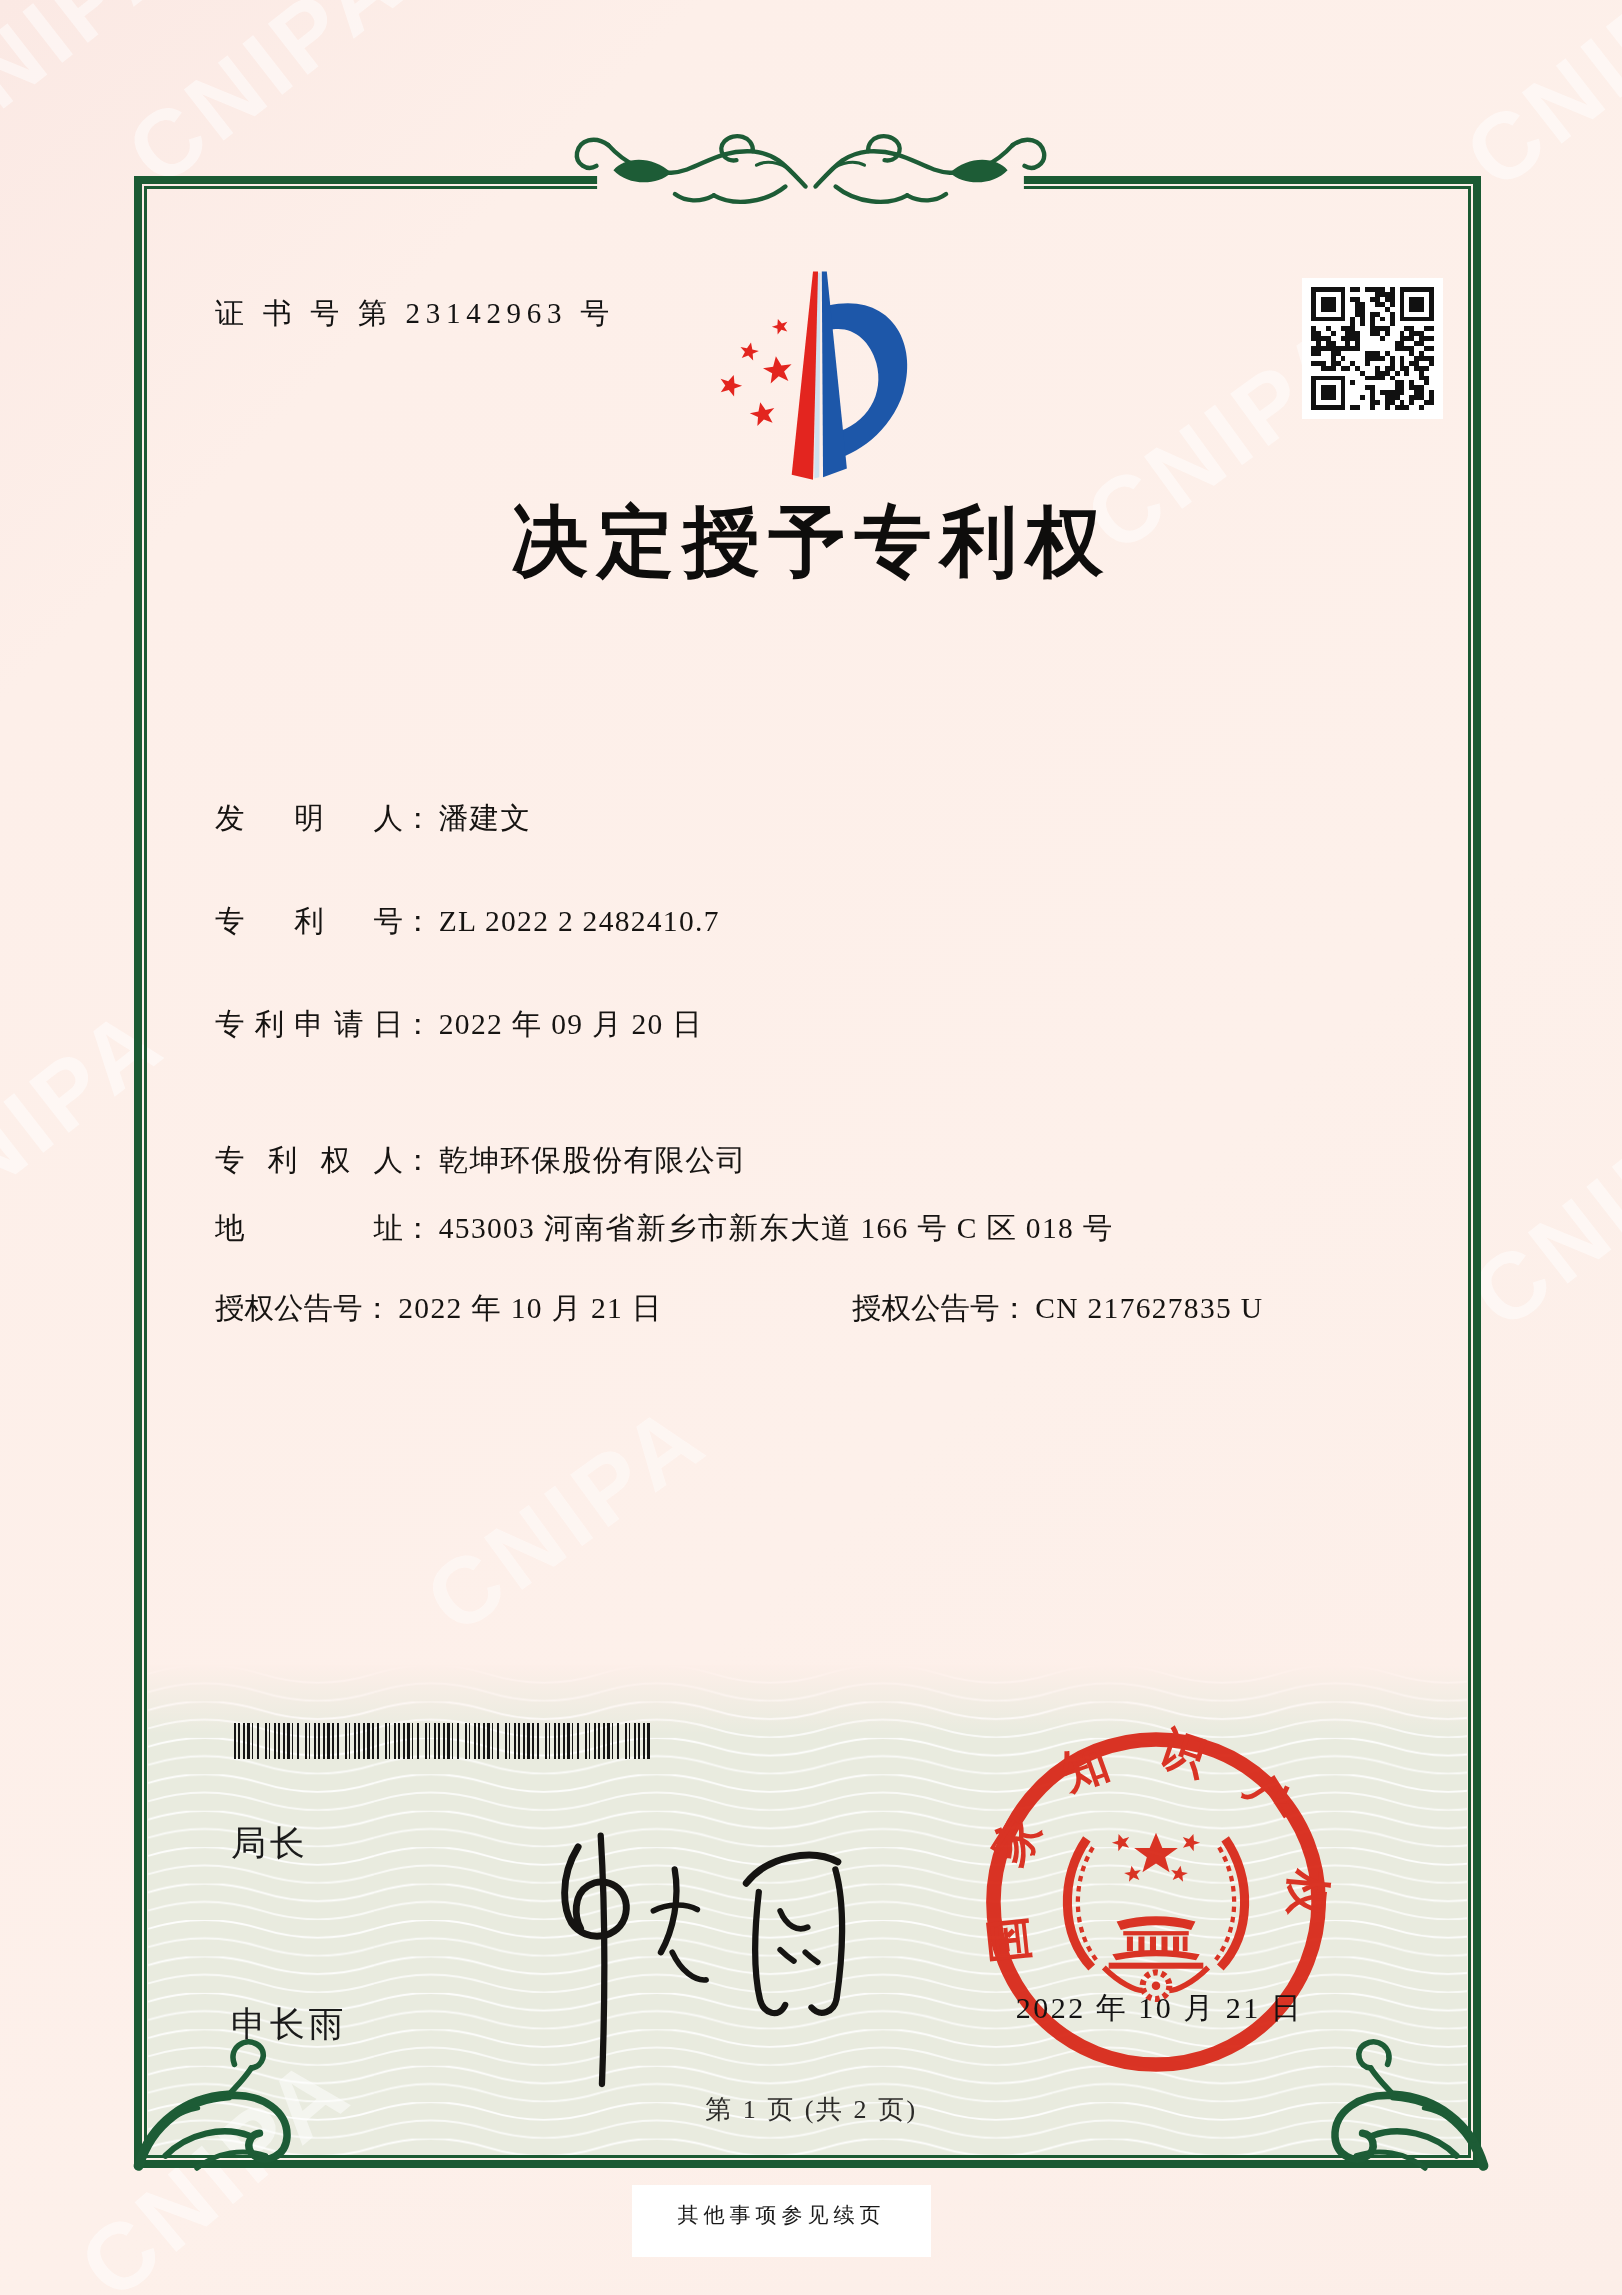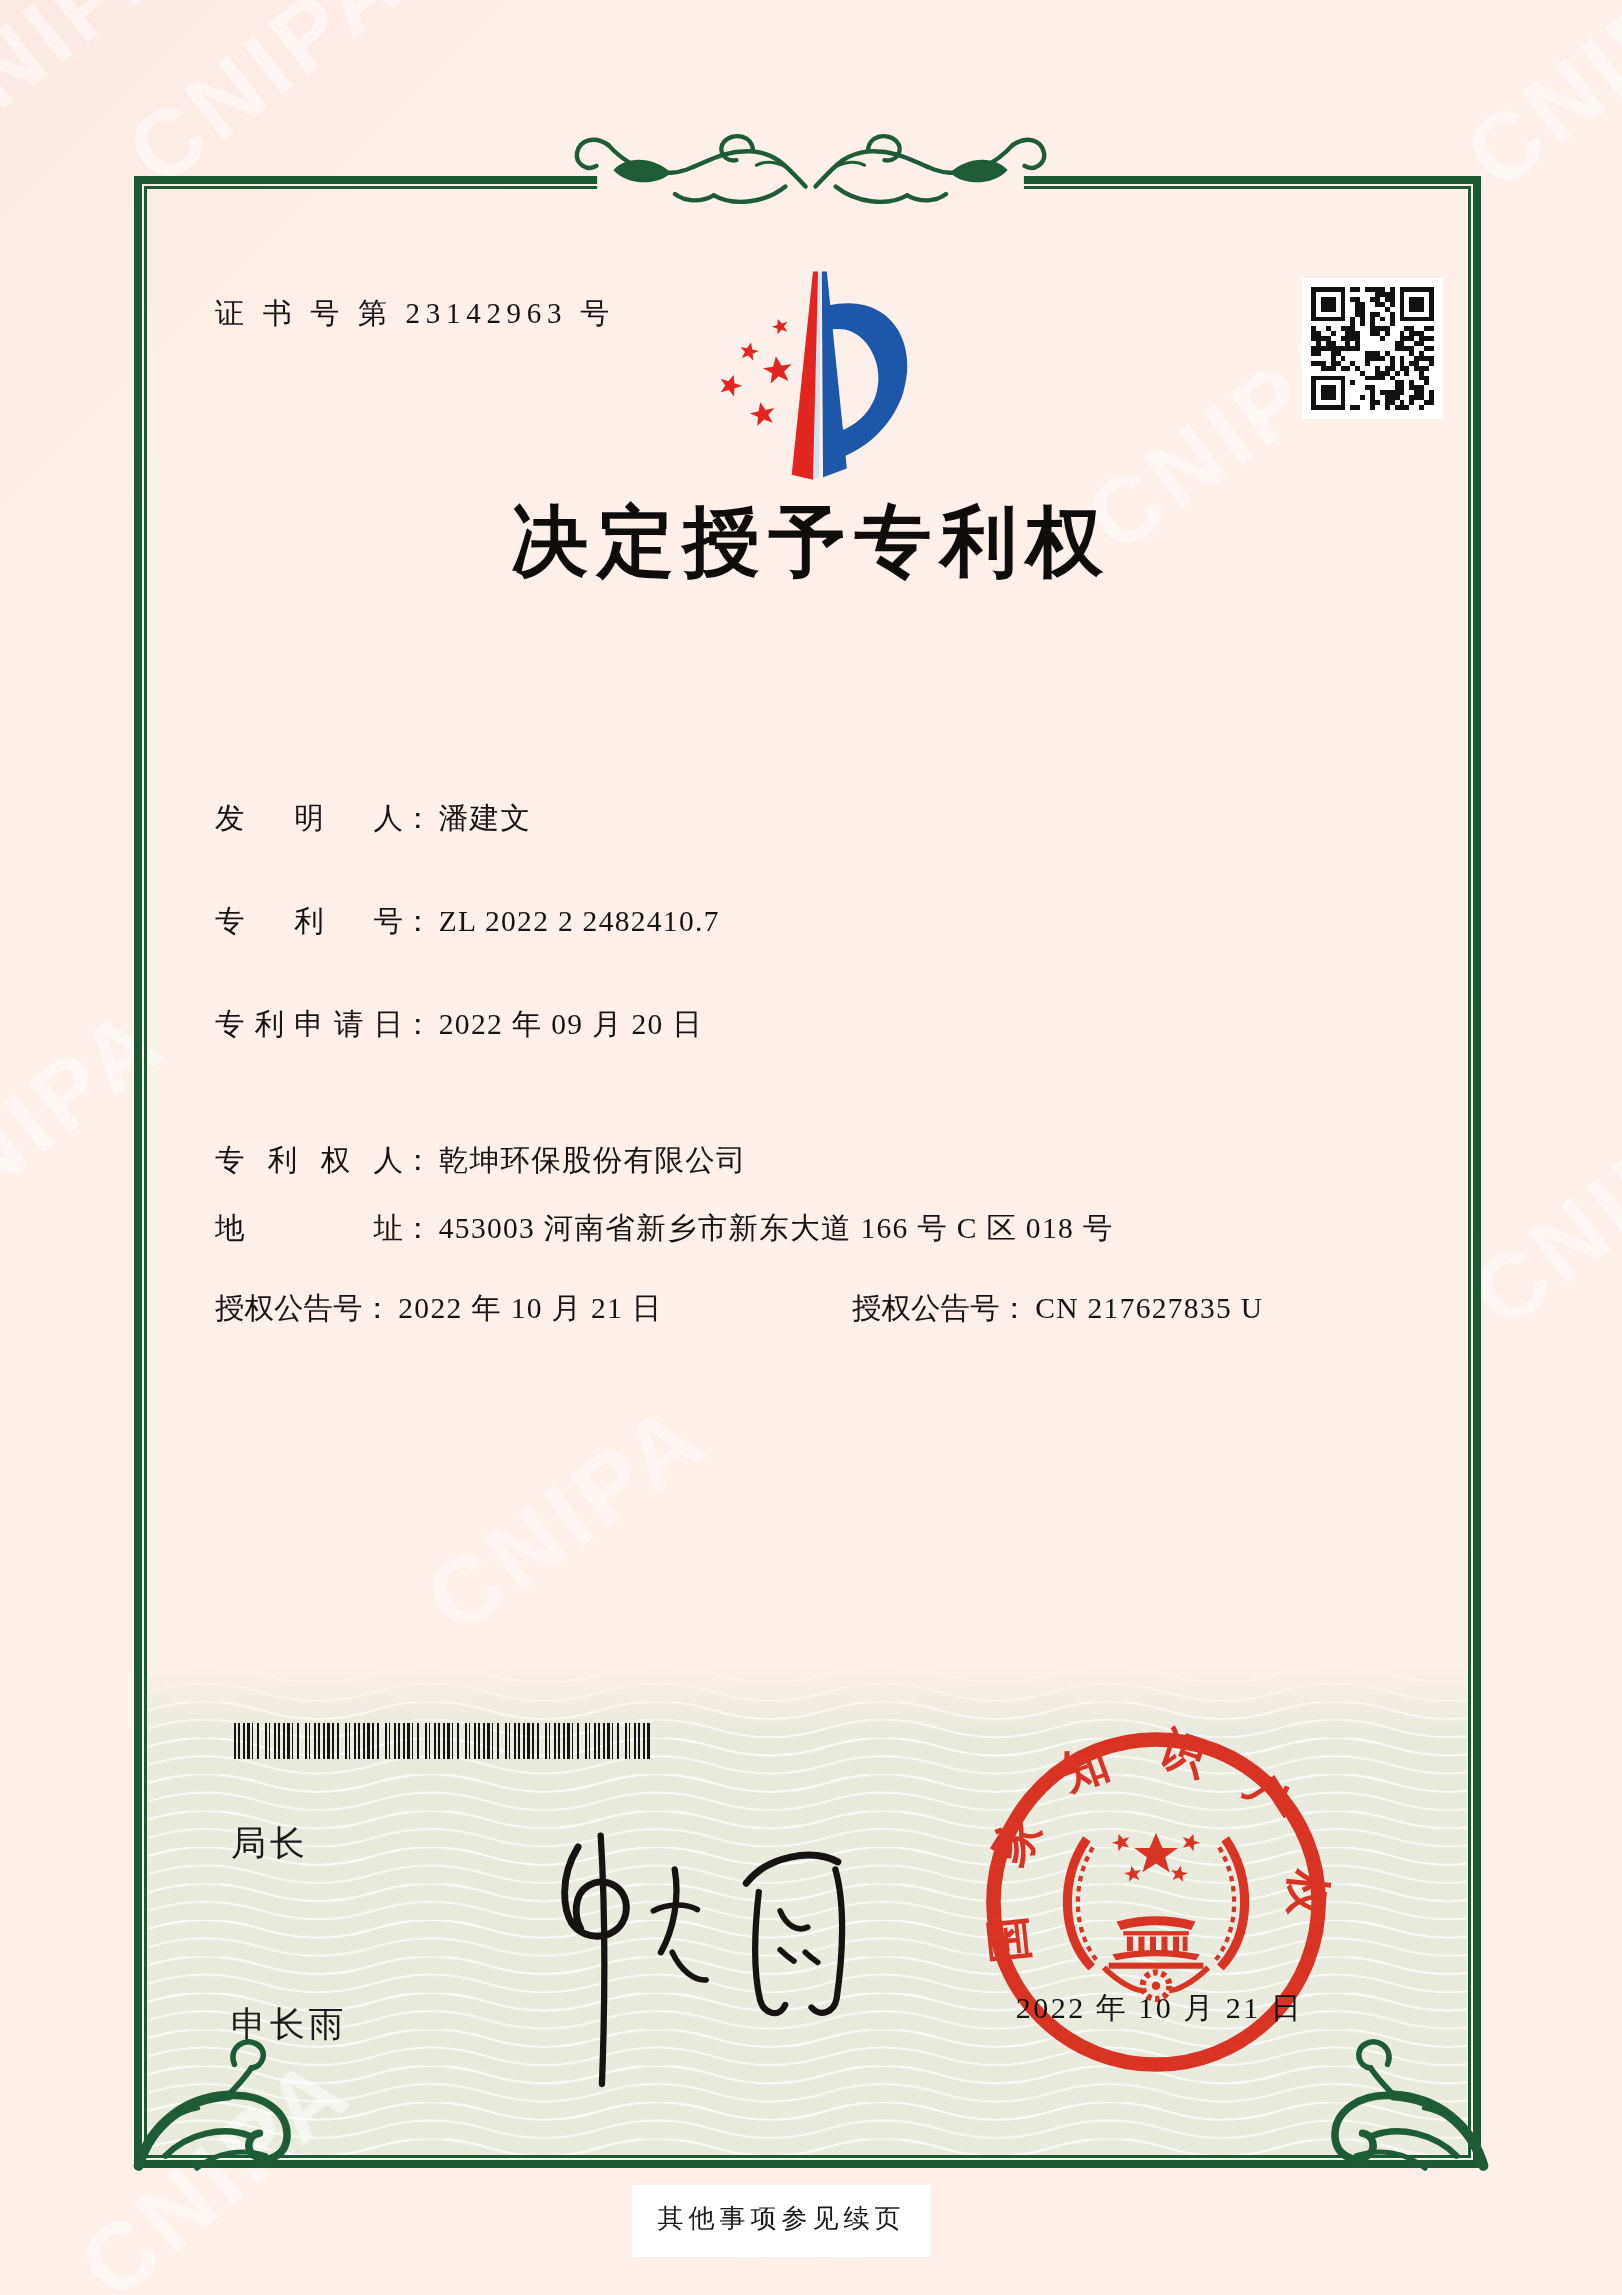--- a/index.html
+++ b/index.html
@@ -102,21 +102,21 @@
   .page-info{
     position:absolute;left:0;top:2092px;width:100%;z-index:3;
     text-align:center;font-size:26px;letter-spacing:2.5px;color:#2b2a28;
   }
   .cont-box{
     position:absolute;left:632px;top:2185px;width:299px;height:72px;z-index:3;
     background:#ffffff;text-align:center;
   }
   .cont-box span{
     display:inline-block;margin-top:16.3px;
-    font-size:26px;letter-spacing:5px;color:#1a1a1a;
+    font-size:21px;letter-spacing:5px;color:#1a1a1a;
   }
 </style>
 </head>
 <body>
 
 <div class="page">
 
   <div class="band">
     <svg width="100%" height="100%" viewBox="0 0 2100 780">
       <defs>
@@ -287,18 +287,19 @@
       <path d="M228 386 Q300 372 372 386 L366 396 Q300 383 234 396 Z"></path>
       <rect x="222" y="400" width="156" height="10"></rect>
       <circle cx="300" cy="438" r="22" fill="none" stroke="#d92a1a" stroke-width="10" stroke-dasharray="8 6"></circle>
       <circle cx="300" cy="438" r="7"></circle>
       <path d="M214 408 C240 434 266 446 278 446" fill="none" stroke="#d92a1a" stroke-width="9"></path>
       <path d="M386 408 C360 434 334 446 322 446" fill="none" stroke="#d92a1a" stroke-width="9"></path>
     </g>
   </svg>
   <div class="seal-date">2022 年 10 月 21 日</div>
 
+  <div class="page-info">第 1 页 (共 2 页)</div>
   <div class="cont-box">
     <span>其他事项参见续页</span>
   </div>
 
 </div>
 
 
 </body></html>

